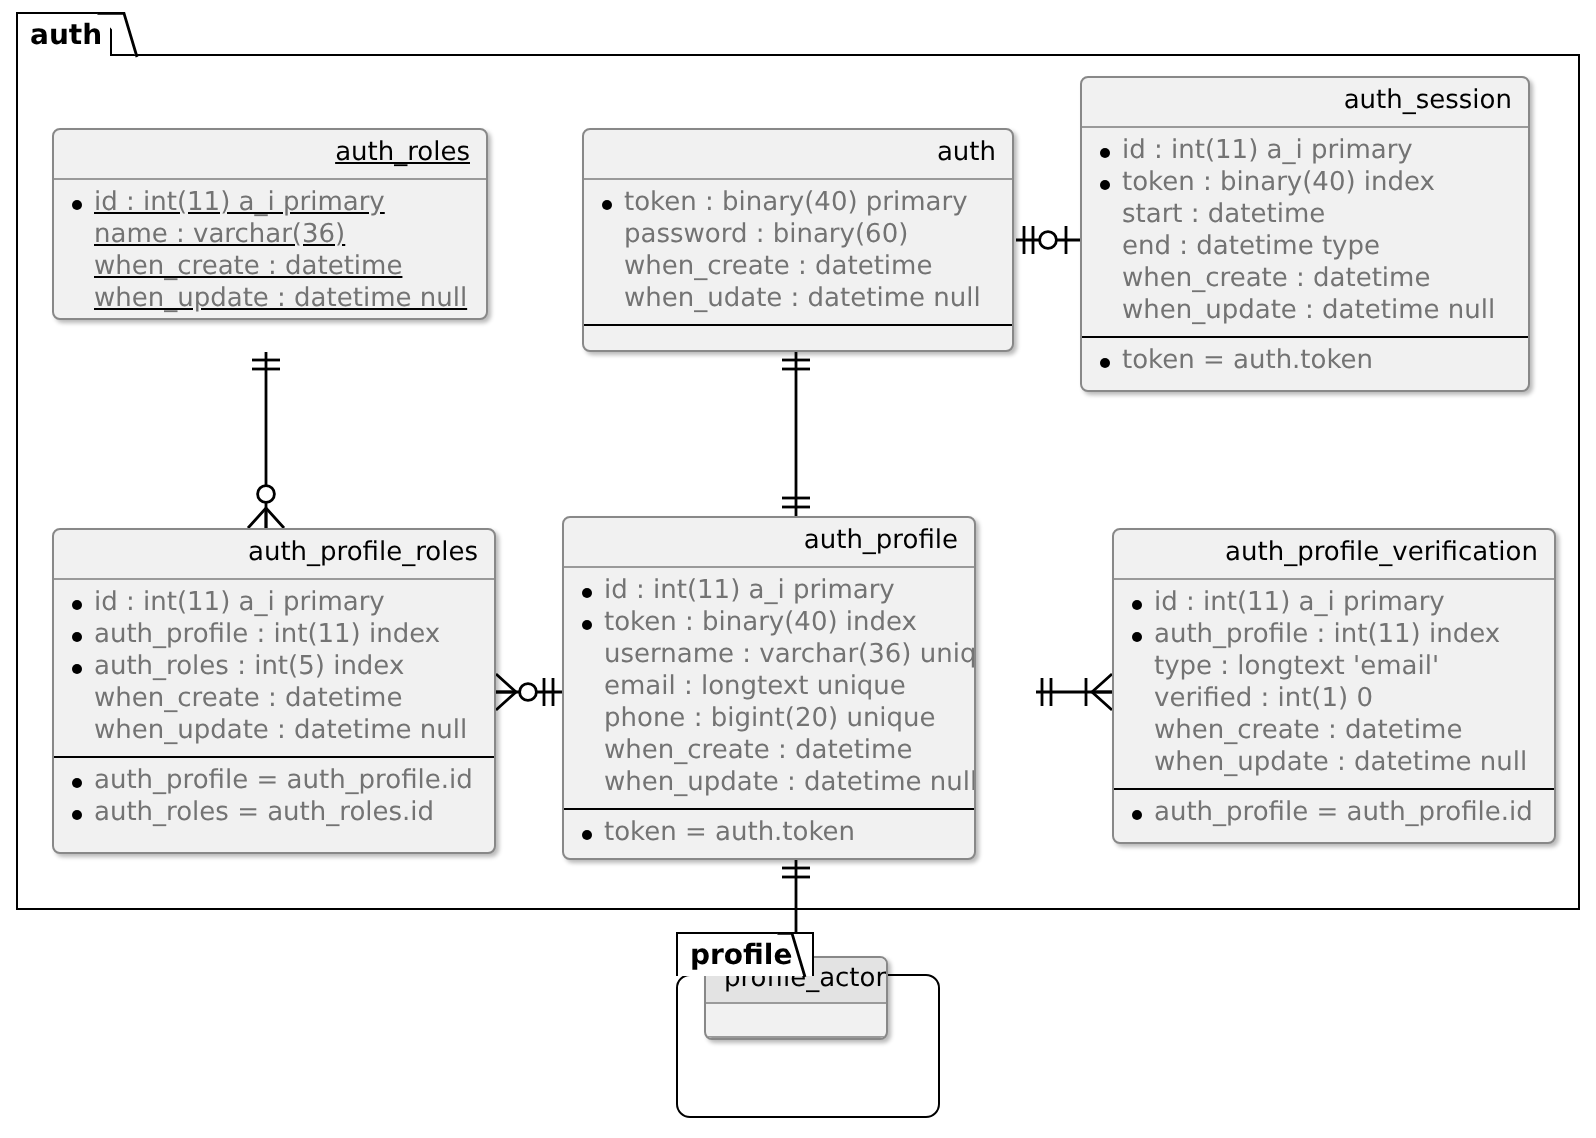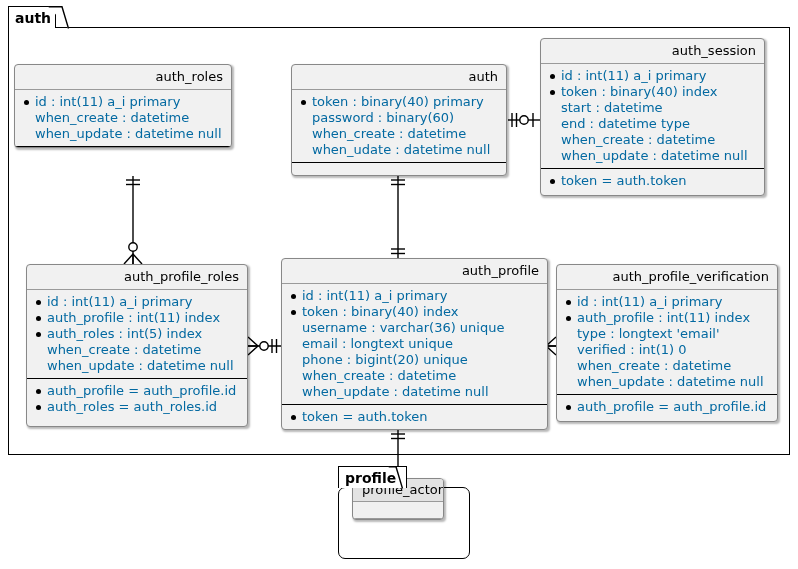--- a/index.html
+++ b/index.html
@@ -71,21 +71,21 @@
   }
   .entity-section:last-child {
     border-bottom: none;
   }
   .entity-section.thin {
     min-height: 9px;
     padding: 3px 8px;
   }
   .attr {
     font-size: 13px;
-    color: #0369a1;
+    color: #737373;
     line-height: 16px;
     white-space: nowrap;
     position: relative;
     padding-left: 12px;
   }
   .attr.key::before {
     content: "";
     position: absolute;
     left: 1px;
     top: 6px;
@@ -188,24 +188,25 @@
     <line x1="398" y1="430" x2="398" y2="506"></line>
 
     <line x1="391" y1="434" x2="405" y2="434"></line>
     <line x1="391" y1="438.5" x2="405" y2="438.5"></line>
 
     <circle cx="398" cy="491" r="4.6" fill="#ffffff"></circle>
     <line x1="391" y1="500" x2="405" y2="500"></line>
   </g>
 </svg>
 
-<div class="entity" style="left:14px; top:64px; width:218px; height:84px;">
+<div class="entity" style="left:26px; top:64px; width:218px; height:96px;text-decoration:underline;">
   <div class="entity-title">auth_roles</div>
   <div class="entity-section">
     <div class="attr key">id : int(11) a_i primary</div>
+    <div class="attr">name : varchar(36)</div>
     <div class="attr">when_create : datetime</div>
     <div class="attr">when_update : datetime null</div>
   </div>
   <div class="entity-section thin"></div>
 </div>
 
 <div class="entity" style="left:291px; top:64px; width:216px; height:112px;">
   <div class="entity-title">auth</div>
   <div class="entity-section">
     <div class="attr key">token : binary(40) primary</div>
@@ -239,21 +240,21 @@
     <div class="attr key">auth_roles : int(5) index</div>
     <div class="attr">when_create : datetime</div>
     <div class="attr">when_update : datetime null</div>
   </div>
   <div class="entity-section">
     <div class="attr key">auth_profile = auth_profile.id</div>
     <div class="attr key">auth_roles = auth_roles.id</div>
   </div>
 </div>
 
-<div class="entity" style="left:281px; top:258px; width:267px; height:172px;">
+<div class="entity" style="left:281px; top:258px; width:207px; height:172px;">
   <div class="entity-title">auth_profile</div>
   <div class="entity-section">
     <div class="attr key">id : int(11) a_i primary</div>
     <div class="attr key">token : binary(40) index</div>
     <div class="attr">username : varchar(36) unique</div>
     <div class="attr">email : longtext unique</div>
     <div class="attr">phone : bigint(20) unique</div>
     <div class="attr">when_create : datetime</div>
     <div class="attr">when_update : datetime null</div>
   </div>

